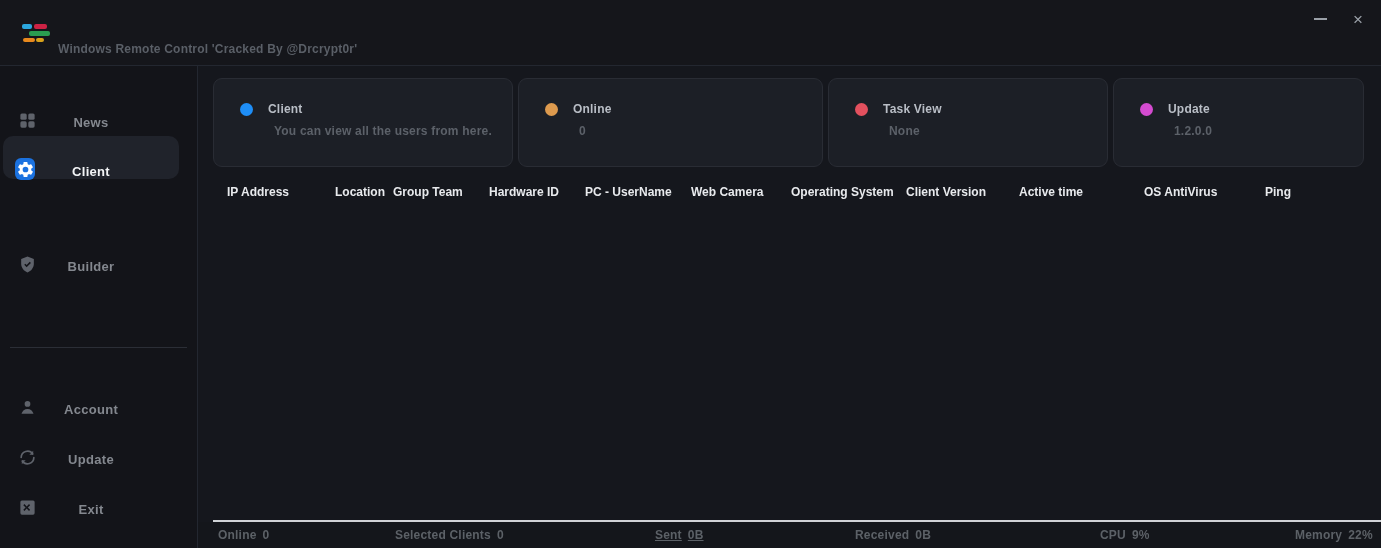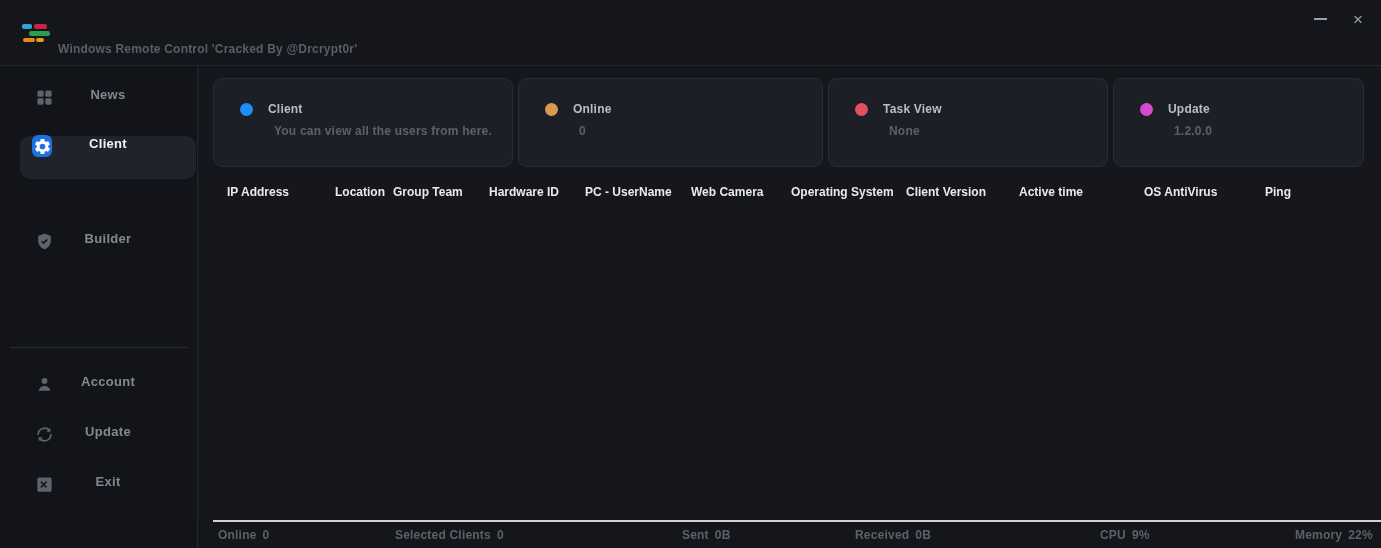--- a/index.html
+++ b/index.html
@@ -34,22 +34,22 @@
   .win-min { right:46px; }
   .win-close { right:8px; }
   .min-glyph { display:block; width:13px; height:2px; background:#9aa0a8; }
 
   
   .sidebar {
     position:absolute; top:66px; left:0; width:198px; bottom:0;
     background:#131419; border-right:1px solid #232730;
   }
   .nav-item {
-    position:absolute; left:20px; width:176px; height:43px;
-    border-radius:10px; display:flex; align-items:flex-start; justify-content:center;
+    position:absolute; left:3px; width:176px; height:43px;
+    border-radius:10px; display:flex; align-items:flex-end; justify-content:center;
     cursor:pointer;
   }
   .nav-item .ico { position:absolute; left:14px; width:20px; height:20px; color:#5f636b; display:flex; align-items:center; justify-content:center; }
   .nav-item .ico svg { width:19px; height:19px; }
   .nav-item .lbl { font-size:13px; font-weight:700; color:#84888f; letter-spacing:.3px; }
   .nav-item.active { background:#20232b; }
   .nav-item.active .lbl { color:#f2f4f6; }
   .chip {
     width:22px; height:22px; border-radius:6px; background:#1b72e0;
     display:flex; align-items:center; justify-content:center; color:#fff;
@@ -79,21 +79,21 @@
 
   .table-body { position:absolute; top:145px; left:0; right:0; bottom:28px; }
 
   
   .statusbar { position:absolute; left:0; right:0; bottom:0; height:26px; background:#14161b; }
   .status-line { position:absolute; left:15px; right:0; top:-2px; height:2px; background:#d0d2d6; }
   .status-item {
     position:absolute; top:0; height:26px; display:flex; align-items:center; gap:6px;
     font-size:12px; font-weight:700; color:#5c6167; letter-spacing:.2px; white-space:nowrap;
   }
-  .si0 { left:20px; } .si1 { left:197px; } .si2 { left:484px; } .si3 { left:657px; } .si4 { left:902px; } .si5 { left:1097px;text-align:right; }
+  .si0 { left:20px; } .si1 { left:197px; } .si2 { left:457px;text-decoration:underline; } .si3 { left:657px; } .si4 { left:902px; } .si5 { left:1097px;text-align:right; }
 </style>
 </head>
 <body>
 
 <div class="window">
 
   <div class="titlebar">
     <div class="logo">
       <span class="bar b1" style="background: rgb(43, 167, 222);"></span>
       <span class="bar b2" style="background: rgb(204, 34, 68);"></span>

